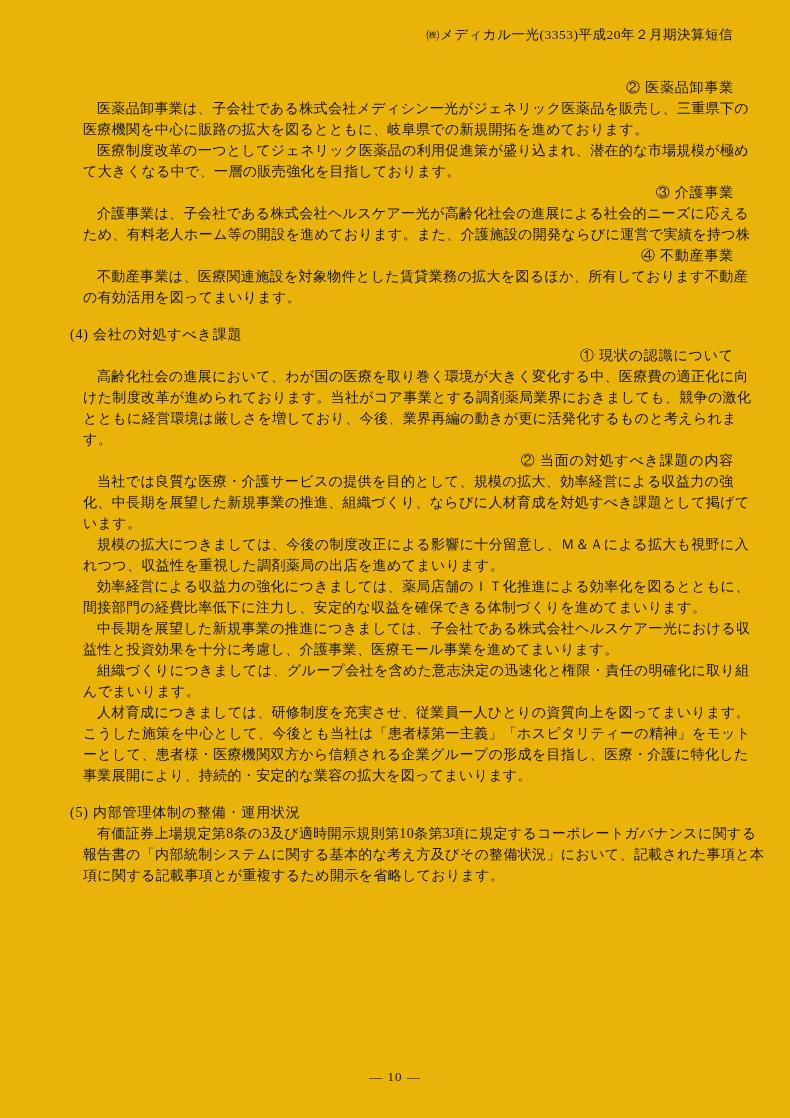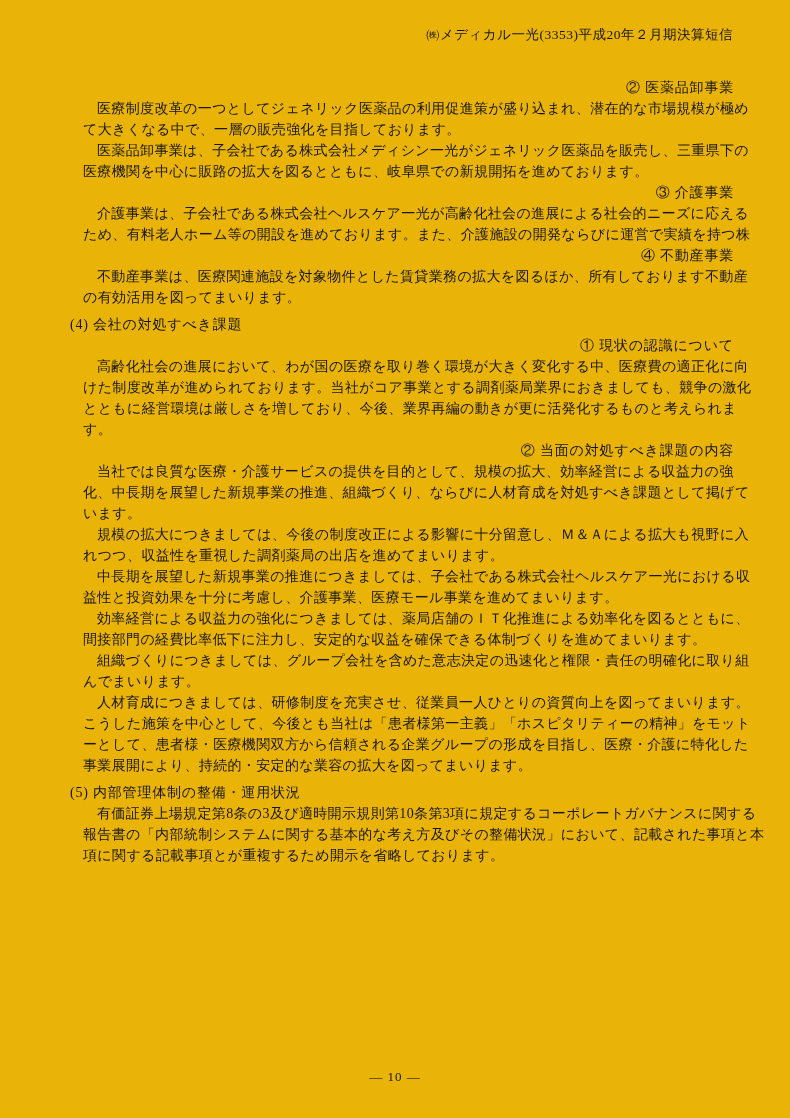--- a/index.html
+++ b/index.html
@@ -35,21 +35,21 @@
     position: absolute;
     top: 77px;
     left: 70px;
     right: 56px;
     font-size: 14px;
     line-height: 21px;
   }
   .block { white-space: nowrap; }
   .section-heading { padding-left: 0; letter-spacing: 0.8px; }
   .item-heading { padding-left: 10px; letter-spacing: 0.8px; text-align: right; }
-  .gap { margin-top: 6px; }
+  .gap { margin-top: 16px; }
   .paragraph .text-line { padding-left: 13px; letter-spacing: 0.35px; }
   .paragraph .text-line.first { padding-left: 27px; }
   .page-footer {
     position: absolute;
     bottom: 33px;
     left: 0;
     width: 100%;
     text-align: center;
     font-size: 13px;
     line-height: 16px;
@@ -59,26 +59,26 @@
 </head>
 <body>
 
 <div class="page">
 
   <div class="page-header">㈱メディカル一光(3353)平成20年２月期決算短信</div>
 
   <div class="content">
       <div class="block item-heading">② 医薬品卸事業</div>
       <div class="block paragraph">
+        <div class="text-line first">医薬品卸事業は、子会社である株式会社メディシン一光がジェネリック医薬品を販売し、三重県下の</div>
+        <div class="text-line">医療機関を中心に販路の拡大を図るとともに、岐阜県での新規開拓を進めております。</div>
+      </div>
+      <div class="block paragraph">
         <div class="text-line first">医療制度改革の一つとしてジェネリック医薬品の利用促進策が盛り込まれ、潜在的な市場規模が極め</div>
         <div class="text-line">て大きくなる中で、一層の販売強化を目指しております。</div>
-      </div>
-      <div class="block paragraph">
-        <div class="text-line first">医薬品卸事業は、子会社である株式会社メディシン一光がジェネリック医薬品を販売し、三重県下の</div>
-        <div class="text-line">医療機関を中心に販路の拡大を図るとともに、岐阜県での新規開拓を進めております。</div>
       </div>
       <div class="block item-heading">③ 介護事業</div>
       <div class="block paragraph">
         <div class="text-line first">介護事業は、子会社である株式会社ヘルスケア一光が高齢化社会の進展による社会的ニーズに応える</div>
         <div class="text-line">ため、有料老人ホーム等の開設を進めております。また、介護施設の開発ならびに運営で実績を持つ株</div>
       </div>
       <div class="block item-heading">④ 不動産事業</div>
       <div class="block paragraph">
         <div class="text-line first">不動産事業は、医療関連施設を対象物件とした賃貸業務の拡大を図るほか、所有しております不動産</div>
         <div class="text-line">の有効活用を図ってまいります。</div>
@@ -95,26 +95,26 @@
       <div class="block paragraph">
         <div class="text-line first">当社では良質な医療・介護サービスの提供を目的として、規模の拡大、効率経営による収益力の強</div>
         <div class="text-line">化、中長期を展望した新規事業の推進、組織づくり、ならびに人材育成を対処すべき課題として掲げて</div>
         <div class="text-line">います。</div>
       </div>
       <div class="block paragraph">
         <div class="text-line first">規模の拡大につきましては、今後の制度改正による影響に十分留意し、Ｍ＆Ａによる拡大も視野に入</div>
         <div class="text-line">れつつ、収益性を重視した調剤薬局の出店を進めてまいります。</div>
       </div>
       <div class="block paragraph">
+        <div class="text-line first">効率経営による収益力の強化につきましては、薬局店舗のＩＴ化推進による効率化を図るとともに、</div>
+        <div class="text-line">間接部門の経費比率低下に注力し、安定的な収益を確保できる体制づくりを進めてまいります。</div>
+      </div>
+      <div class="block paragraph">
         <div class="text-line first">中長期を展望した新規事業の推進につきましては、子会社である株式会社ヘルスケア一光における収</div>
         <div class="text-line">益性と投資効果を十分に考慮し、介護事業、医療モール事業を進めてまいります。</div>
-      </div>
-      <div class="block paragraph">
-        <div class="text-line first">効率経営による収益力の強化につきましては、薬局店舗のＩＴ化推進による効率化を図るとともに、</div>
-        <div class="text-line">間接部門の経費比率低下に注力し、安定的な収益を確保できる体制づくりを進めてまいります。</div>
       </div>
       <div class="block paragraph">
         <div class="text-line first">組織づくりにつきましては、グループ会社を含めた意志決定の迅速化と権限・責任の明確化に取り組</div>
         <div class="text-line">んでまいります。</div>
       </div>
       <div class="block paragraph">
         <div class="text-line first">人材育成につきましては、研修制度を充実させ、従業員一人ひとりの資質向上を図ってまいります。</div>
         <div class="text-line">こうした施策を中心として、今後とも当社は「患者様第一主義」「ホスピタリティーの精神」をモット</div>
         <div class="text-line">ーとして、患者様・医療機関双方から信頼される企業グループの形成を目指し、医療・介護に特化した</div>
         <div class="text-line">事業展開により、持続的・安定的な業容の拡大を図ってまいります。</div>

